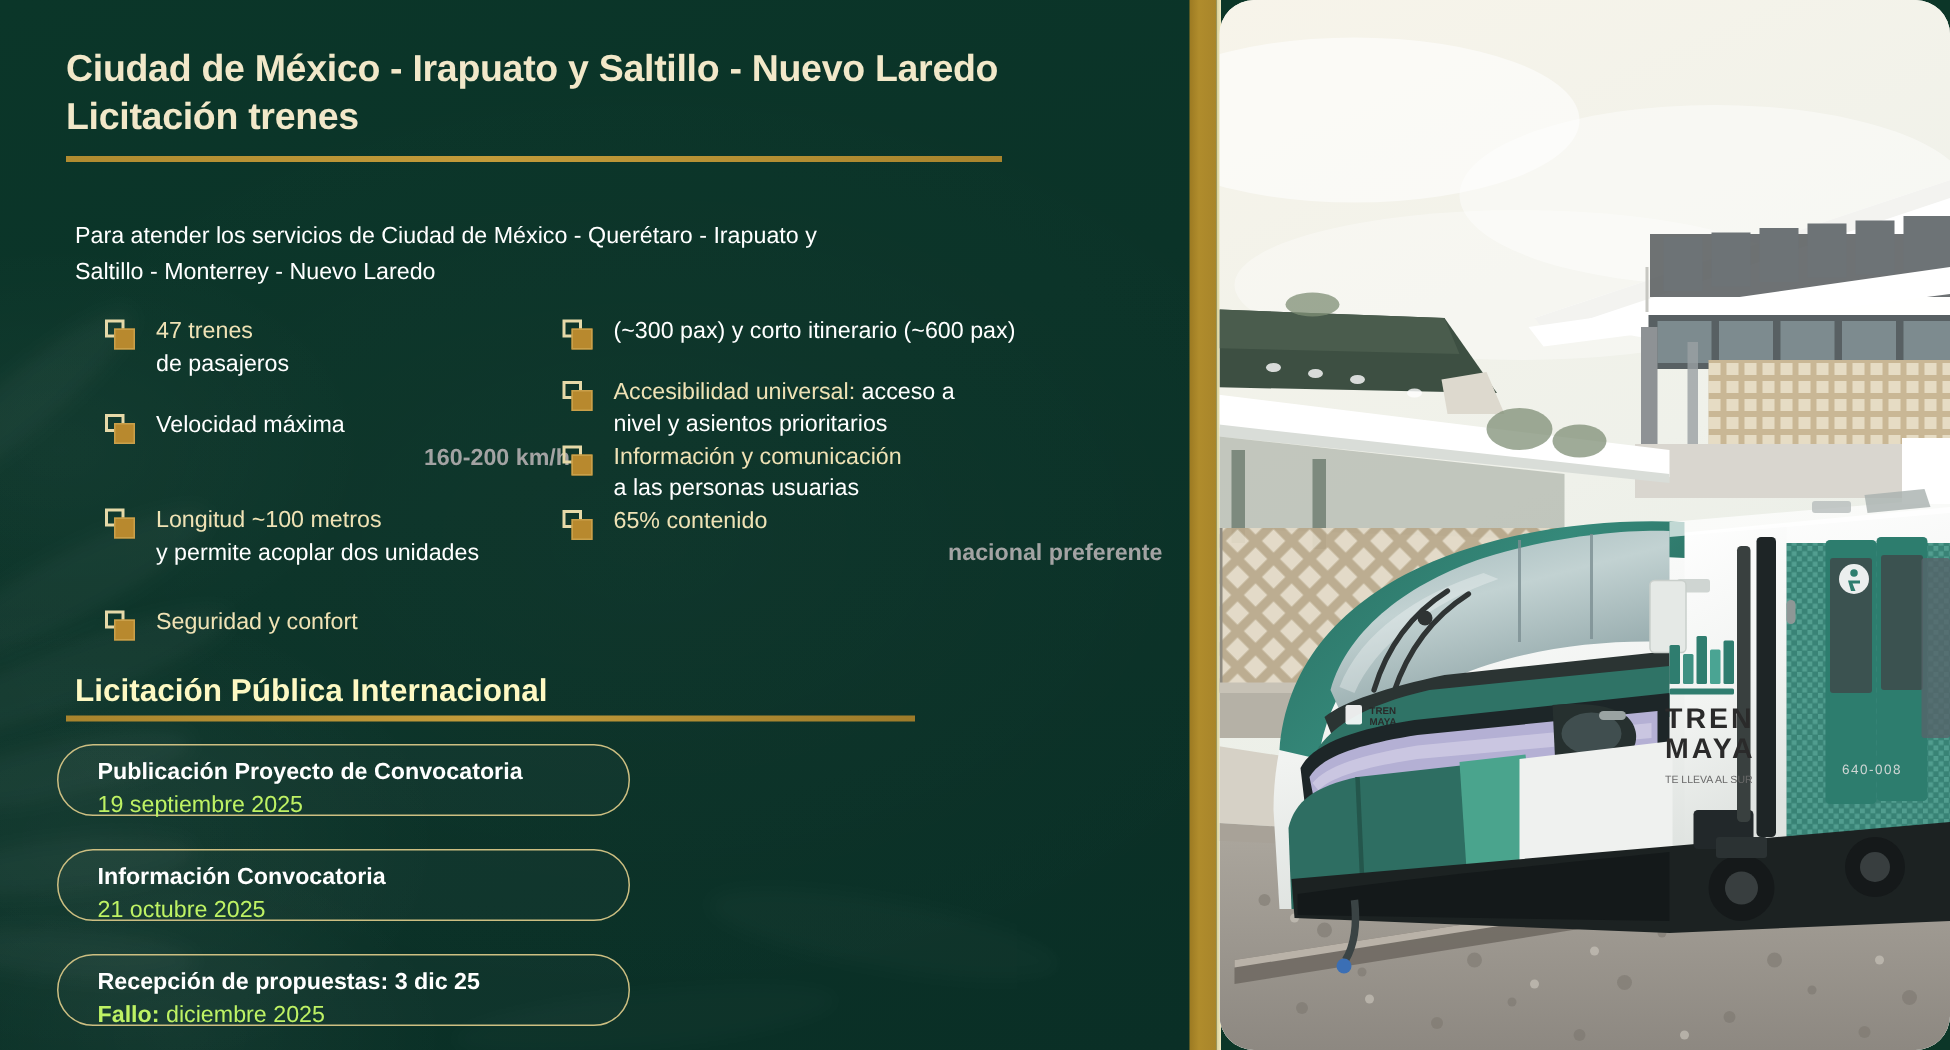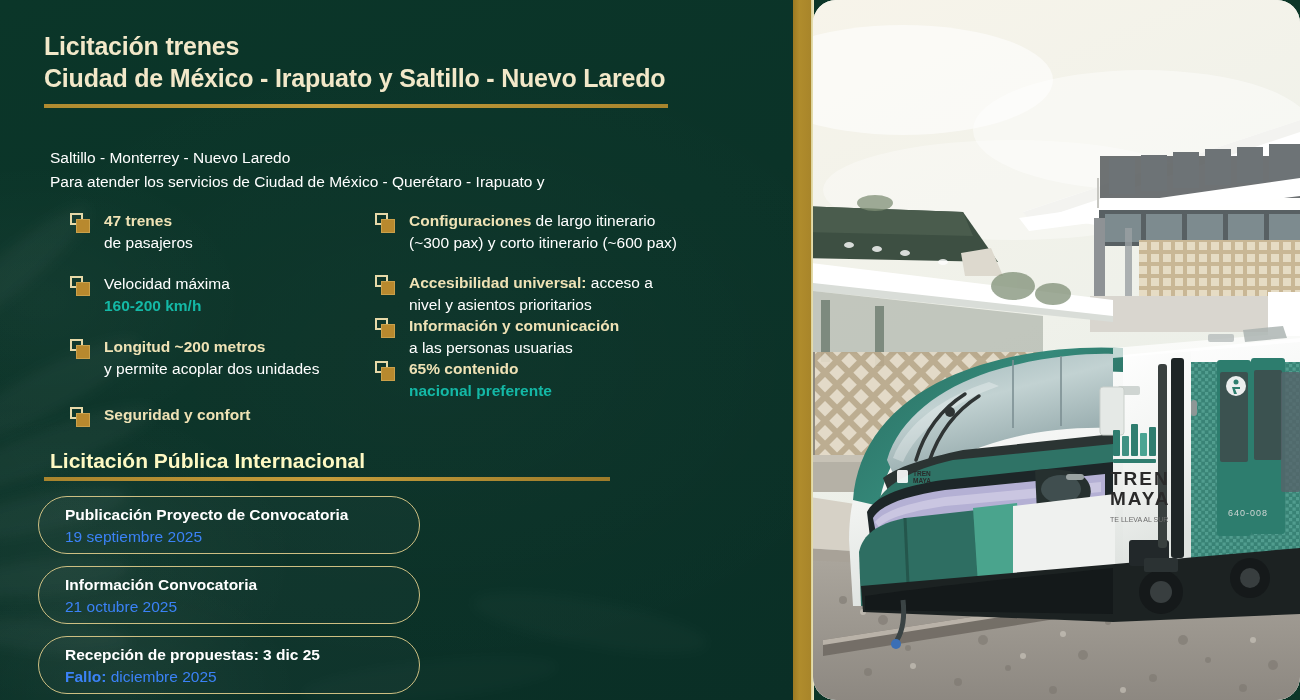--- a/index.html
+++ b/index.html
@@ -54,22 +54,22 @@
     color:#ffffff; font-size:15.5px; line-height:24px; white-space:nowrap;
   }
 
   
   #bullets-left  { position:absolute; left:70px;  top:210px; width:310px; }
   #bullets-right { position:absolute; left:375px; top:210px; width:400px; }
 
   .bullet { position:relative; padding-left:34px; }
   .bullet .lines { }
   .bullet .ln { font-size:15.5px; line-height:21.5px; color:#ffffff; white-space:nowrap; }
-  .bullet .ln b { color:#efe2b5; font-weight:bold; }
-  .bullet .ln.gold { color:#14b8a6; font-weight:bold; }
+  .bullet .ln b { color:#efe2b5; font-weight:normal; }
+  .bullet .ln.gold { color:#a3a3a3; font-weight:bold;text-align:right; }
 
   
   .marker { position:absolute; left:0; top:3px; width:22px; height:20px; }
   .marker .sq-back {
     position:absolute; left:0; top:0; width:13px; height:12px;
     border:2px solid #e6d9a8; background:transparent;
   }
   .marker .sq-front {
     position:absolute; left:6px; top:6px; width:14px; height:14px;
     background:#b8892e; border:1px solid #caa04a;
@@ -80,30 +80,30 @@
     position:absolute; left:50px; top:449px;
     color:#fef9c3; font-weight:bold; font-size:21px; white-space:nowrap;
   }
   #section-rule {
     position:absolute; left:44px; top:477px; width:566px; height:4px;
     background:linear-gradient(90deg,#a8842d 0%, #c49c3b 50%, #9d7b2a 100%);
   }
 
   
   .pill {
-    position:absolute; left:38px; width:382px; height:58px;
+    position:absolute; left:38px; width:382px; height:48px;
     border:1.5px solid #cdbf82; border-radius:29px;
     background:rgba(255,255,255,0.025);
     padding:7px 0 0 26px;
   }
   #pill-0 { top:496px; }
   #pill-1 { top:566px; }
   #pill-2 { top:636px; }
   .pill .p1 { color:#ffffff; font-weight:bold; font-size:15.5px; line-height:22px; white-space:nowrap; }
-  .pill .p2 { color:#3b82f6; font-size:15.5px; line-height:22px; white-space:nowrap; }
+  .pill .p2 { color:#bef264; font-size:15.5px; line-height:22px; white-space:nowrap; }
   .pill .p2 b { font-weight:bold;margin-top:16px; }
 
   
   #gold-bar {
     position:absolute; left:793px; top:0; width:18px; height:700px;
     background:linear-gradient(90deg,#9c7a22 0%, #b08c2c 35%, #a8852a 100%);
   }
   #gold-bar-edge {
     position:absolute; left:811px; top:0; width:3px; height:700px;
     background:linear-gradient(90deg,#d9cf93,#efe9c4);
@@ -131,28 +131,28 @@
     <div class="wm w2"></div>
     <div class="wm w3"></div>
     <div class="wm w4"></div>
     <div class="wm w5"></div>
     <div class="wm w6"></div>
     <div class="wm w7"></div>
     <div class="wm w8"></div>
   </div>
 
   <div id="header">
+    <div class="title-line">Ciudad de México - Irapuato y Saltillo - Nuevo Laredo</div>
     <div class="title-line">Licitación trenes</div>
-    <div class="title-line">Ciudad de México - Irapuato y Saltillo - Nuevo Laredo</div>
   </div>
   <div id="title-rule"></div>
 
   <div id="intro">
+    <div>Para atender los servicios de Ciudad de México - Querétaro - Irapuato y</div>
     <div>Saltillo - Monterrey - Nuevo Laredo</div>
-    <div>Para atender los servicios de Ciudad de México - Querétaro - Irapuato y</div>
   </div>
 
   <div id="bullets-left">
 
     <div class="bullet" style="margin-bottom:20px;">
       <span class="marker">
         <span class="sq-back"></span>
           <span class="sq-front"></span>
       </span>
       <div class="lines">
@@ -171,21 +171,21 @@
         <div class="ln gold">160-200 km/h</div>
       </div>
     </div>
 
     <div class="bullet" style="margin-bottom:25px;">
       <span class="marker">
         <span class="sq-back"></span>
           <span class="sq-front"></span>
       </span>
       <div class="lines">
-        <div class="ln"><b>Longitud ~200 metros</b></div>
+        <div class="ln"><b>Longitud ~100 metros</b></div>
         <div class="ln">y permite acoplar dos unidades</div>
       </div>
     </div>
 
     <div class="bullet">
       <span class="marker">
         <span class="sq-back"></span>
           <span class="sq-front"></span>
       </span>
       <div class="lines">
@@ -196,21 +196,20 @@
   </div>
 
   <div id="bullets-right">
 
     <div class="bullet" style="margin-bottom:19px;">
       <span class="marker">
         <span class="sq-back"></span>
           <span class="sq-front"></span>
       </span>
       <div class="lines">
-        <div class="ln"><b>Configuraciones</b><span> de largo itinerario</span></div>
         <div class="ln">(~300 pax) y corto itinerario (~600 pax)</div>
       </div>
     </div>
 
     <div class="bullet" style="">
       <span class="marker">
         <span class="sq-back"></span>
           <span class="sq-front"></span>
       </span>
       <div class="lines">

